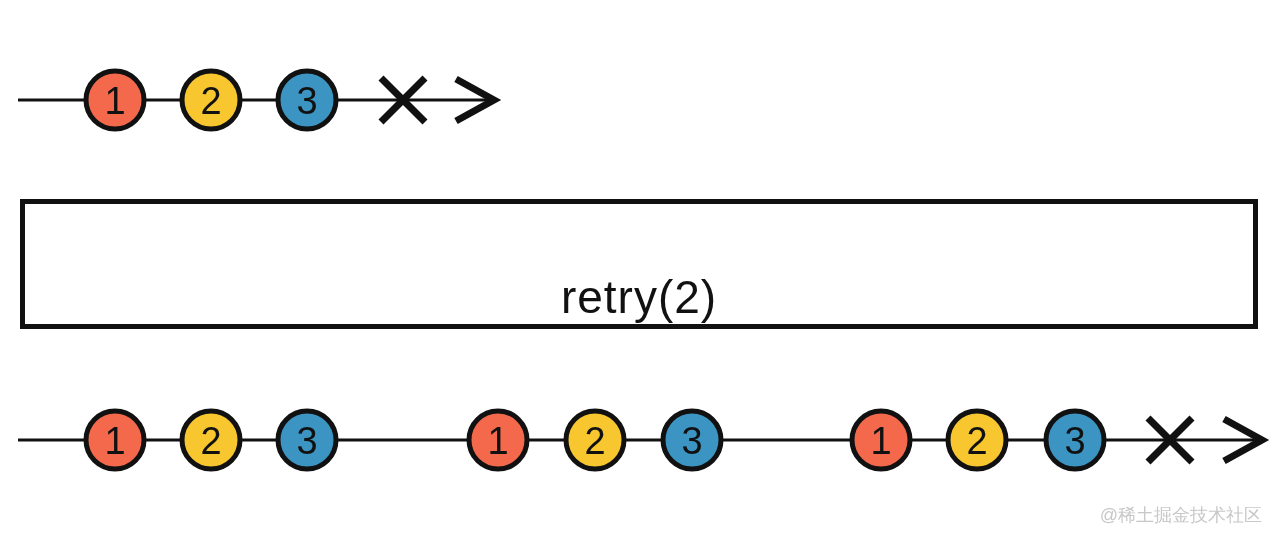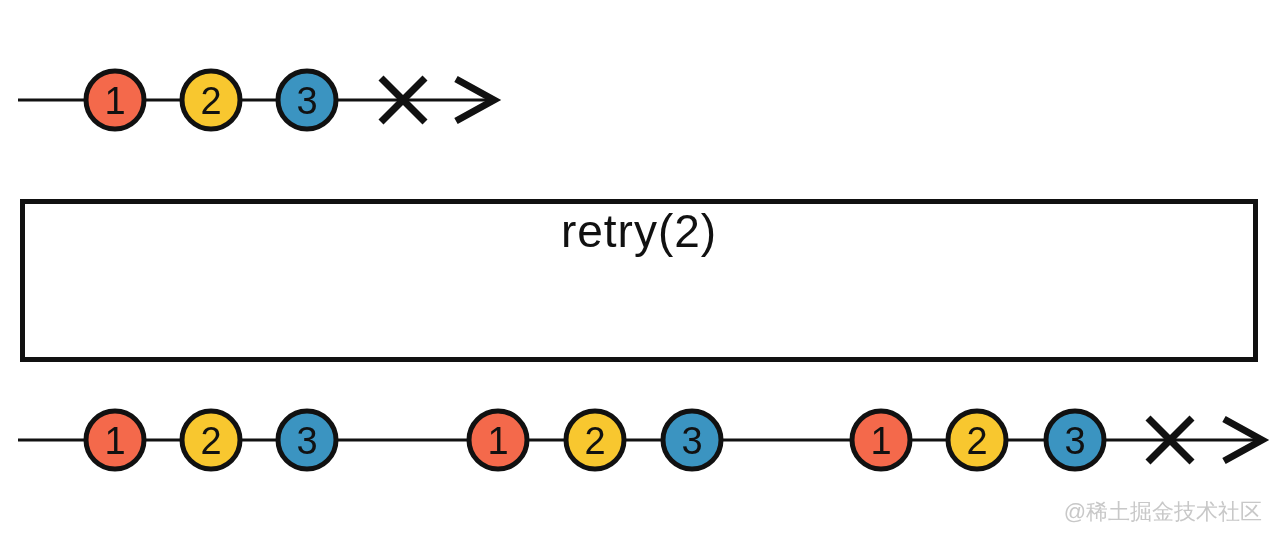--- a/index.html
+++ b/index.html
@@ -41,38 +41,38 @@
     font-family: "Liberation Sans", sans-serif;
     font-size: 38px;
     fill: #111111;
     text-anchor: middle;
   }
   .op-box {
     position: absolute;
     left: 20px;
     top: 199px;
     width: 1238px;
-    height: 163px;
+    height: 130px;
     box-sizing: border-box;
     border: 5px solid #111111;
     background: #ffffff;
     display: flex;
-    align-items: flex-start;
+    align-items: flex-end;
     justify-content: center;
   }
   .op-label {
     font-size: 46px;
     color: #111111;
     letter-spacing: 1px;
   }
   .watermark {
     position: absolute;
     right: 18px;
     bottom: 13px;
-    font-size: 22px;
+    font-size: 18px;
     color: #C8C8C8;
     margin-top: 16px;
   }
 </style>
 </head>
 <body>
 
 <div class="stage">
 
   <svg class="diagram" width="1280" height="540" viewBox="0 0 1280 540">

